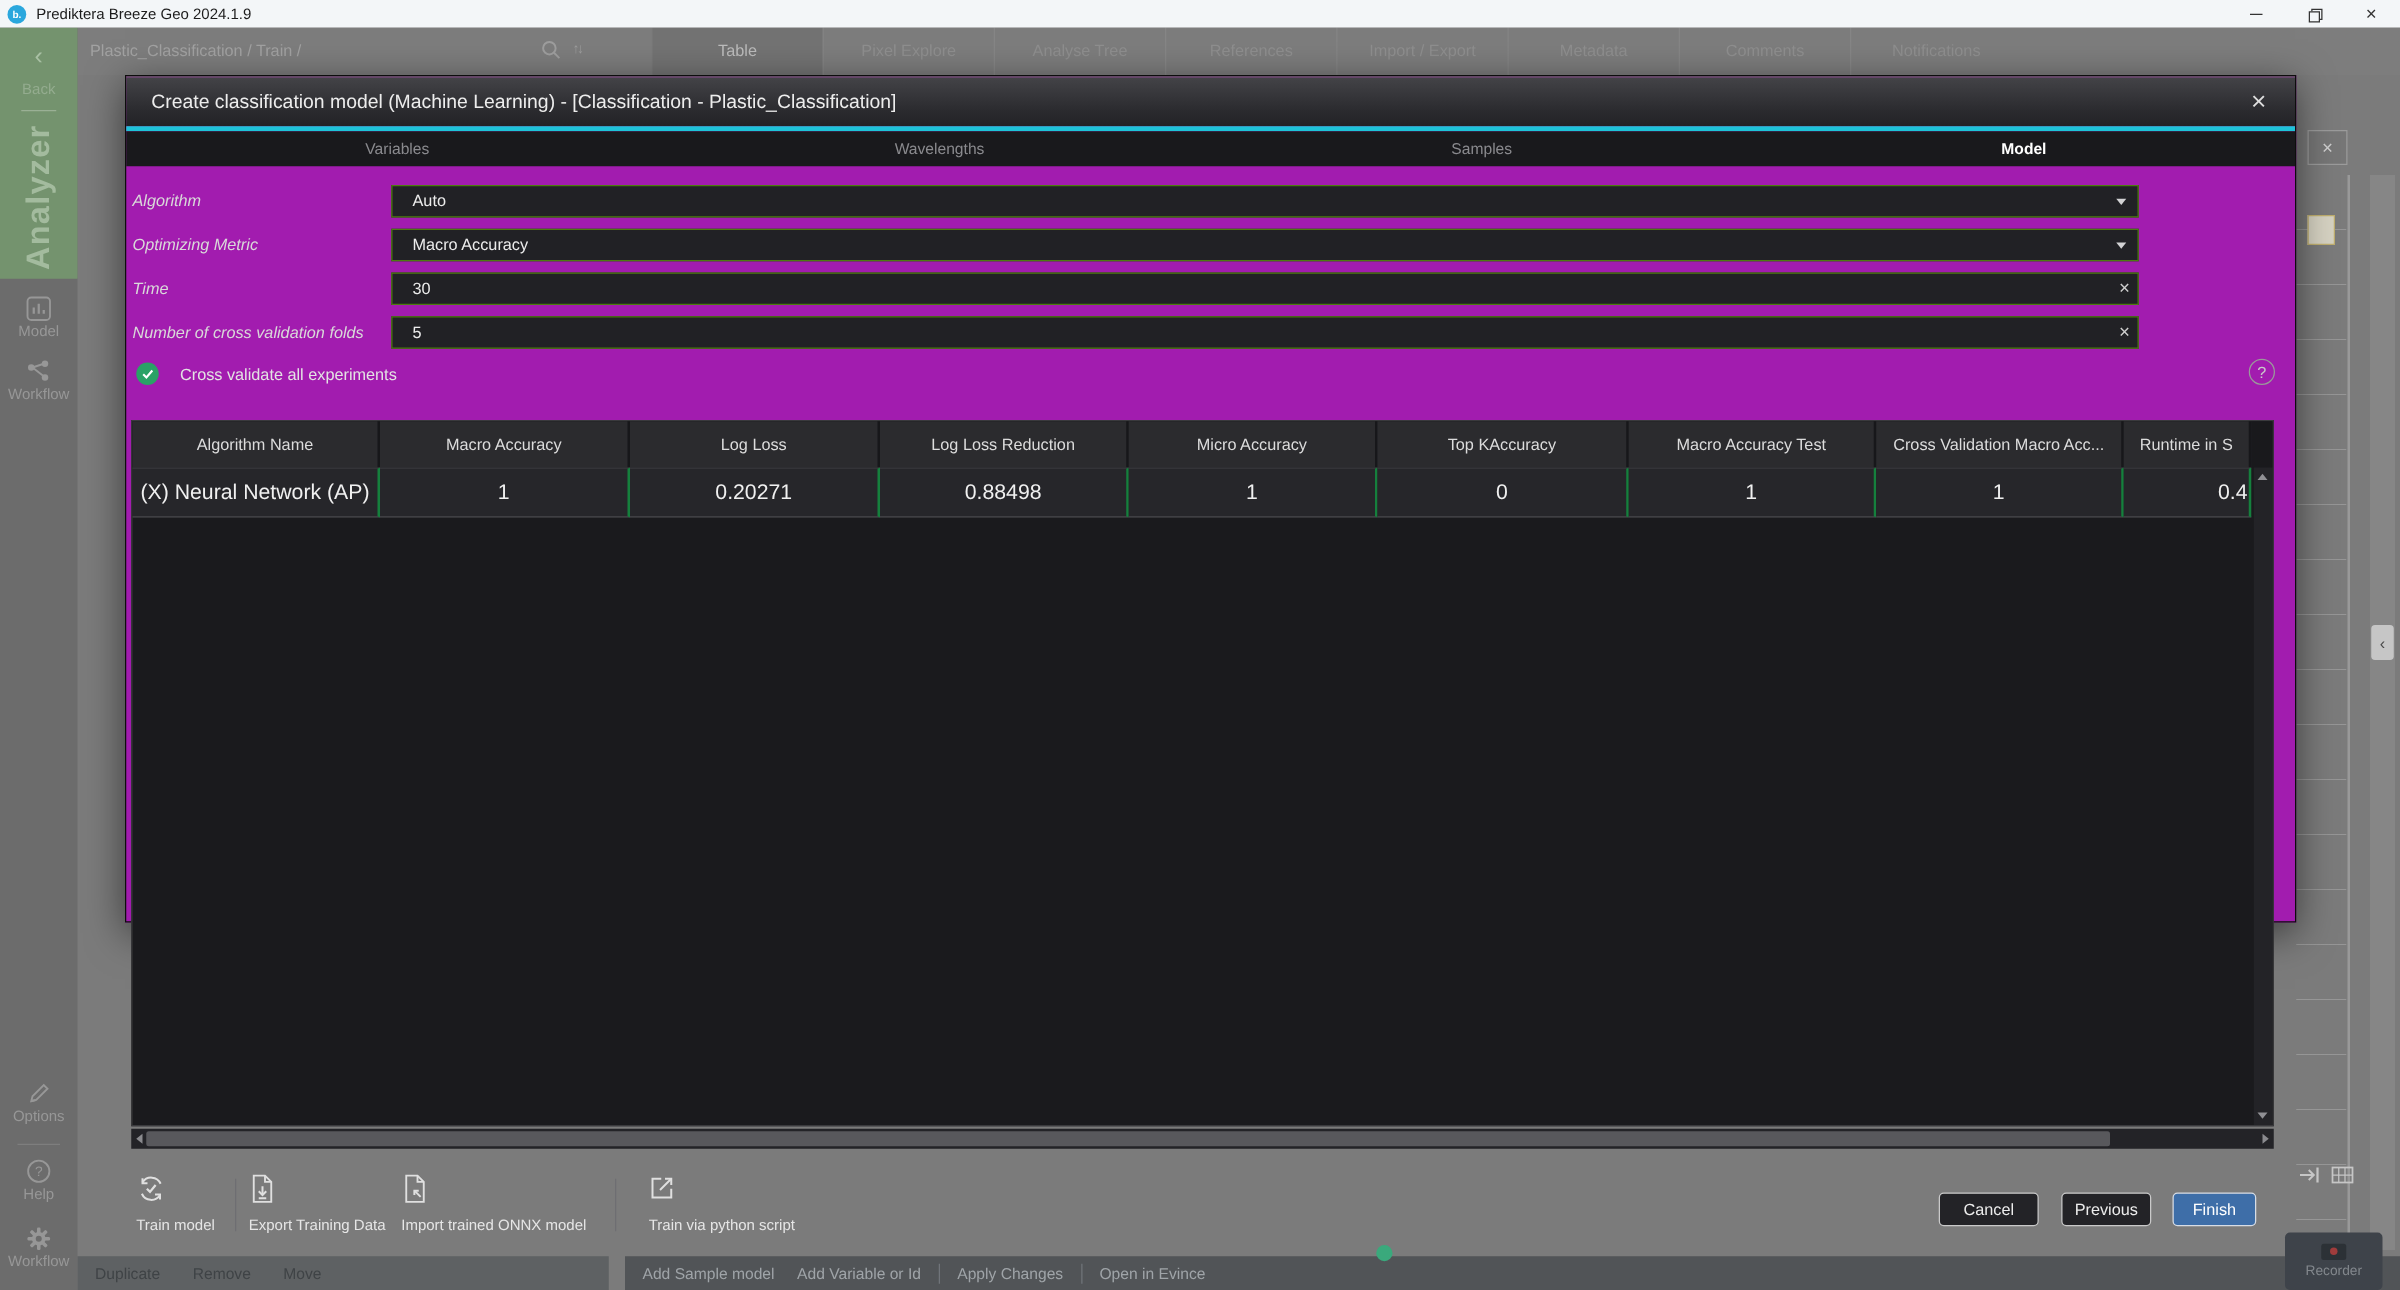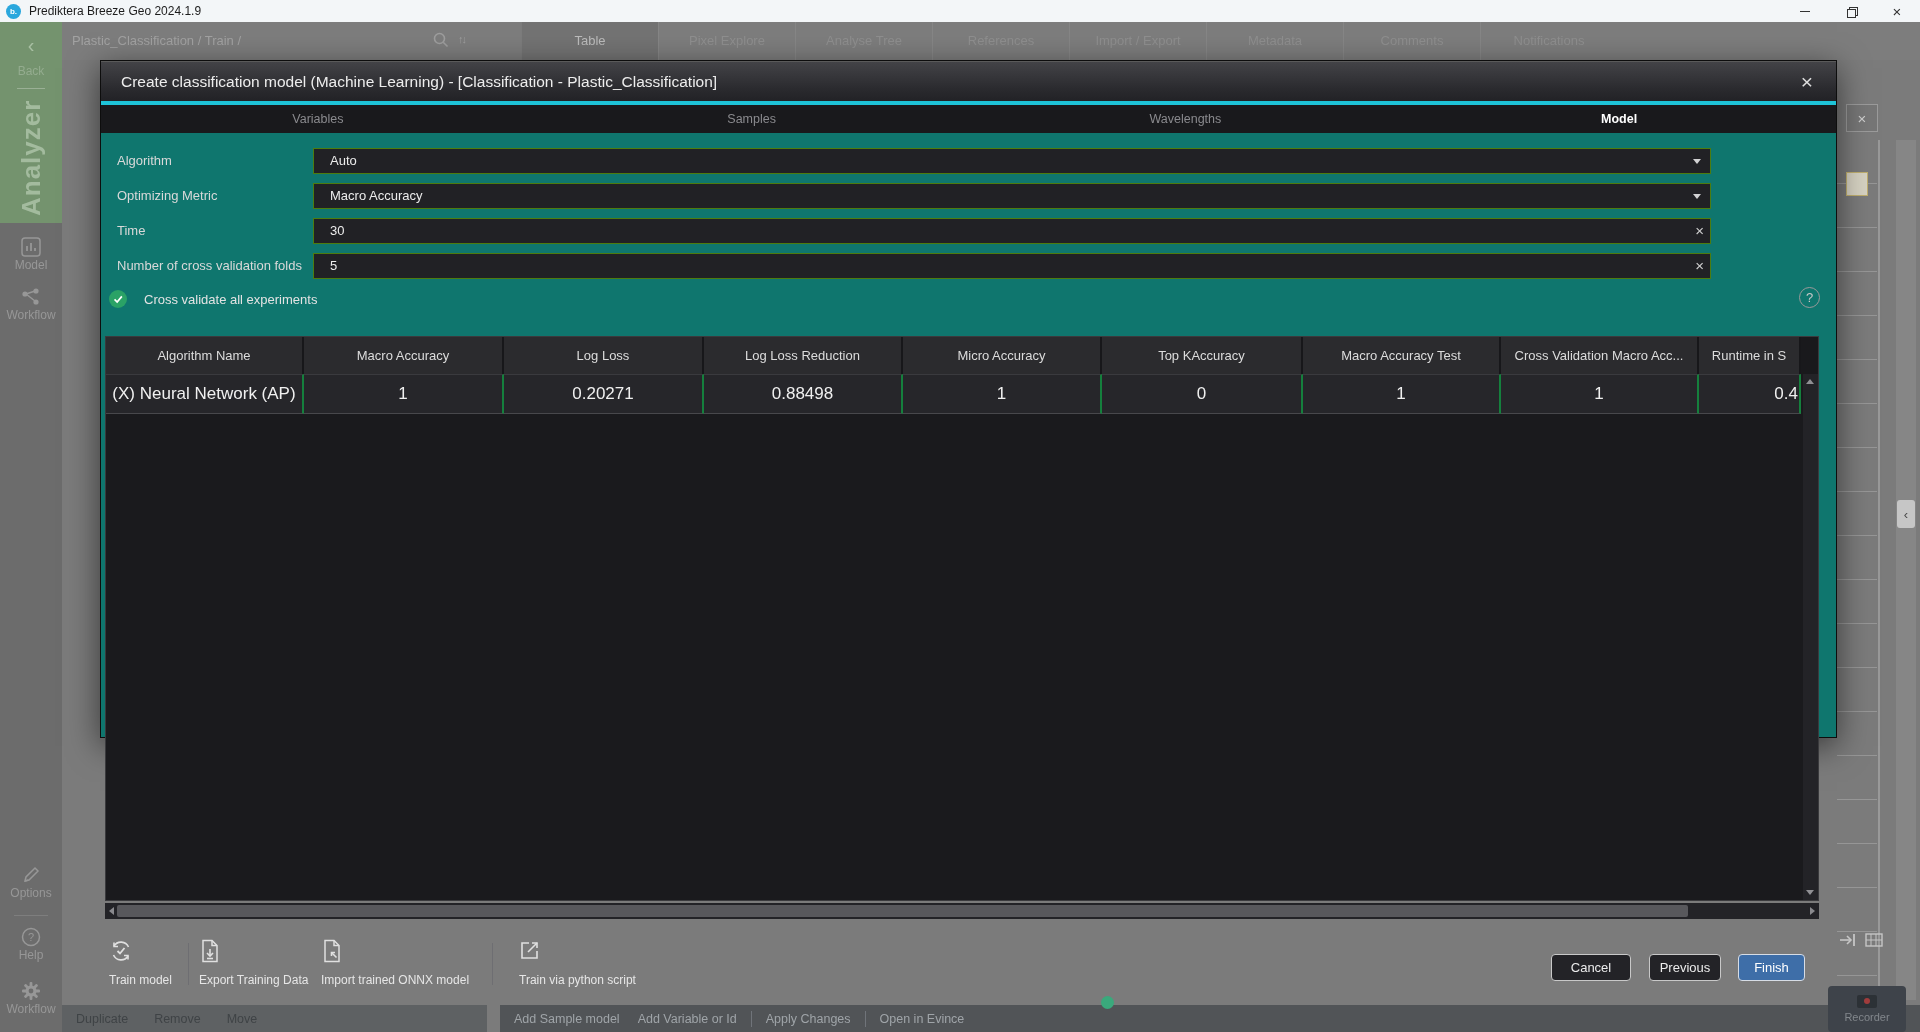--- a/index.html
+++ b/index.html
@@ -63,33 +63,33 @@
   .rs-close { left:1846px; top:104px; width:32px; height:28px; border:1px solid #9b9b9b; background:#767676; color:#cfcfcf;
               display:flex; align-items:center; justify-content:center; font-size:15px; z-index:2; }
   .rs-yellow { left:1846px; top:172px; width:22px; height:24px; background:#d6d2c2; border:1px solid #bfae6e; z-index:2; }
   .rs-vline { left:1878px; top:140px; width:2px; height:860px; background:#999999; z-index:1; }
   .rs-col { left:1896px; top:140px; width:20px; height:860px; background:#868686; z-index:1; }
   .rs-handle { left:1897px; top:500px; width:18px; height:28px; background:#c6c6c6; border-radius:3px; color:#4a4a4a;
                display:flex; align-items:center; justify-content:center; font-size:13px; z-index:2; }
   .rs-icons { left:1838px; top:930px; display:flex; gap:6px; z-index:2; }
 
   
-  .dialog { left:100px; top:60px; width:1737px; height:678px; background:#0f766e; z-index:10;
+  .dialog { left:100px; top:60px; width:1737px; height:678px; background:#a21caf; z-index:10;
             box-shadow:0 8px 30px rgba(0,0,0,0.55); border:1px solid #0d0d0d; }
   .dlg-titlebar { position:absolute; left:0; top:0; width:100%; height:40px;
                   background:linear-gradient(180deg,#434347 0%, #2a2a2e 70%, #222226 100%); border-top:1px solid #5a5a5a; }
   .dlg-title { position:absolute; left:20px; top:0; height:40px; line-height:40px; font-size:15.5px; color:#ededed; }
   .dlg-close { position:absolute; right:16px; top:7px; width:26px; height:26px; color:#dedede; font-size:21px;
                display:flex; align-items:center; justify-content:center; }
   .dlg-accent { position:absolute; left:0; top:40px; width:100%; height:4px; background:#1ec3d8; }
   .dlg-steps { position:absolute; left:0; top:44px; width:100%; height:28px; background:#19191c; display:flex; }
   .step { flex:1; text-align:center; line-height:28px; font-size:12.5px; color:#8a8a8e; }
   .step.active { color:#ffffff; font-weight:bold; }
 
-  .frm-label { position:absolute; left:16px; height:26px; line-height:26px; font-size:13px; color:#d9d9d9; }
+  .frm-label { position:absolute; left:5px; height:26px; line-height:26px; font-size:13px; color:#d9d9d9;font-style:italic; }
   .frm-field { position:absolute; left:212px; width:1398px; height:26px; border:1px solid #4d7c0f; background:#212125;
                color:#ececec; font-size:13px; line-height:24px; padding-left:16px; }
   .caret { position:absolute; right:9px; top:10px; width:0; height:0;
            border-left:4.5px solid transparent; border-right:4.5px solid transparent; border-top:5px solid #d2d2d4; }
   .clear-x { position:absolute; right:6px; top:0; height:24px; line-height:24px; font-size:15px; color:#cfcfcf; }
 
   .chk-row { position:absolute; left:8px; top:228px; height:20px; display:flex; align-items:center; }
   .chk-circle { width:18px; height:18px; border-radius:50%; background:#2aa266; display:flex; align-items:center; justify-content:center; }
   .chk-label { margin-left:17px; font-size:13px; color:#e3e3e3; }
   .help-circle { position:absolute; left:1698px; top:226px; width:21px; height:21px; border:1px solid #9a9a9a; border-radius:50%;
@@ -284,22 +284,22 @@
     <div class="dlg-titlebar">
       <div class="dlg-title">Create classification model (Machine Learning) - [Classification - Plastic_Classification]</div>
       <div class="dlg-close">
           <span>×</span>
         </div>
     </div>
     <div class="dlg-accent"></div>
 
     <div class="dlg-steps">
       <div class="step">Variables</div>
+      <div class="step">Wavelengths</div>
       <div class="step">Samples</div>
-      <div class="step">Wavelengths</div>
       <div class="step active">Model</div>
     </div>
 
     <div class="frm-label" style="top:87px;">Algorithm</div>
     <div class="frm-field" style="top:87px;">
       <span>Auto</span>
       <span class="caret"></span>
     </div>
     <div class="frm-label" style="top:122px;">Optimizing Metric</div>
     <div class="frm-field" style="top:122px;">

